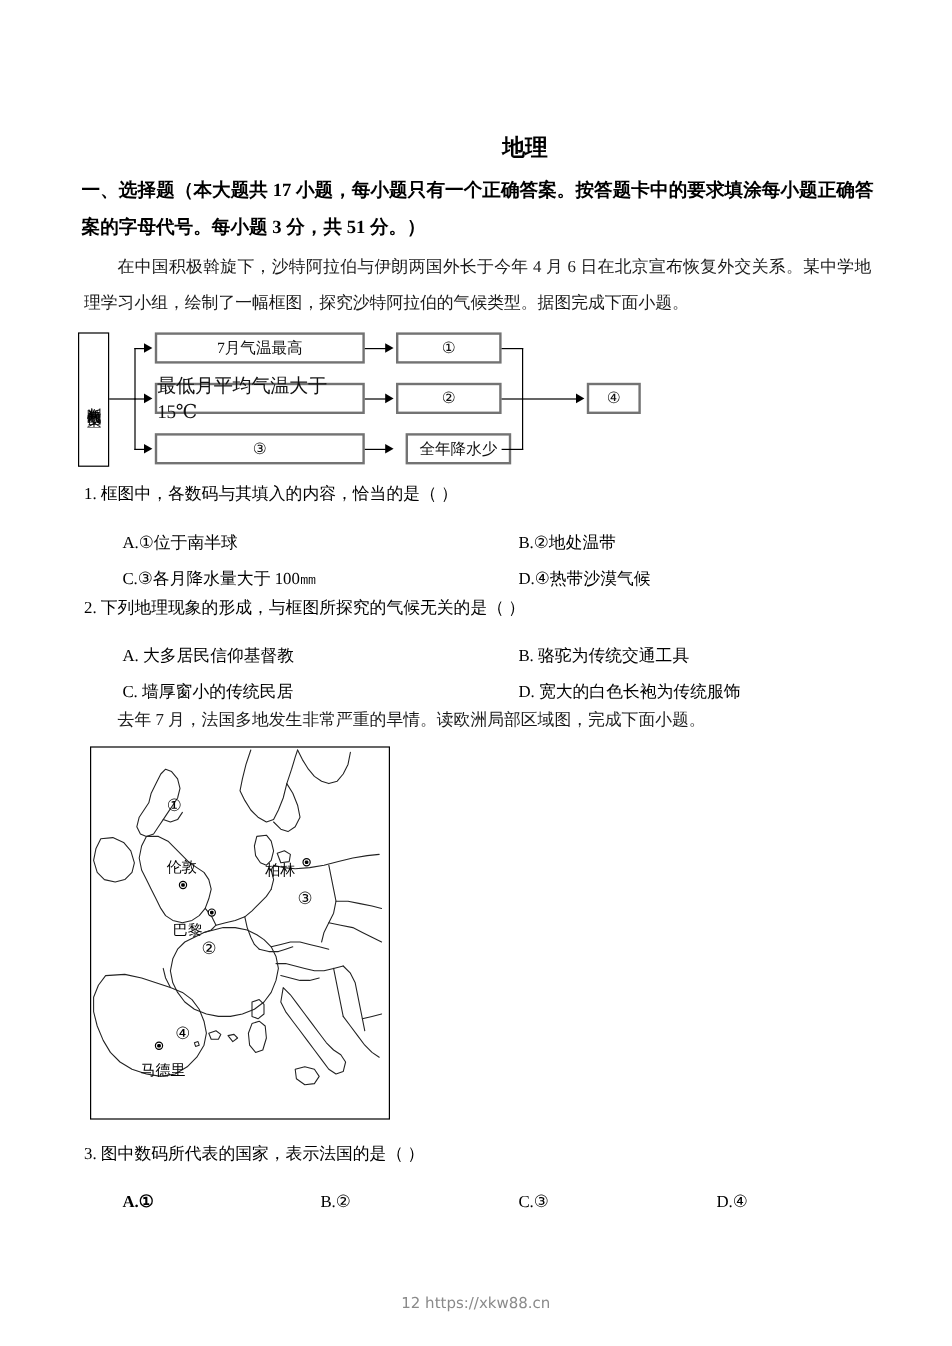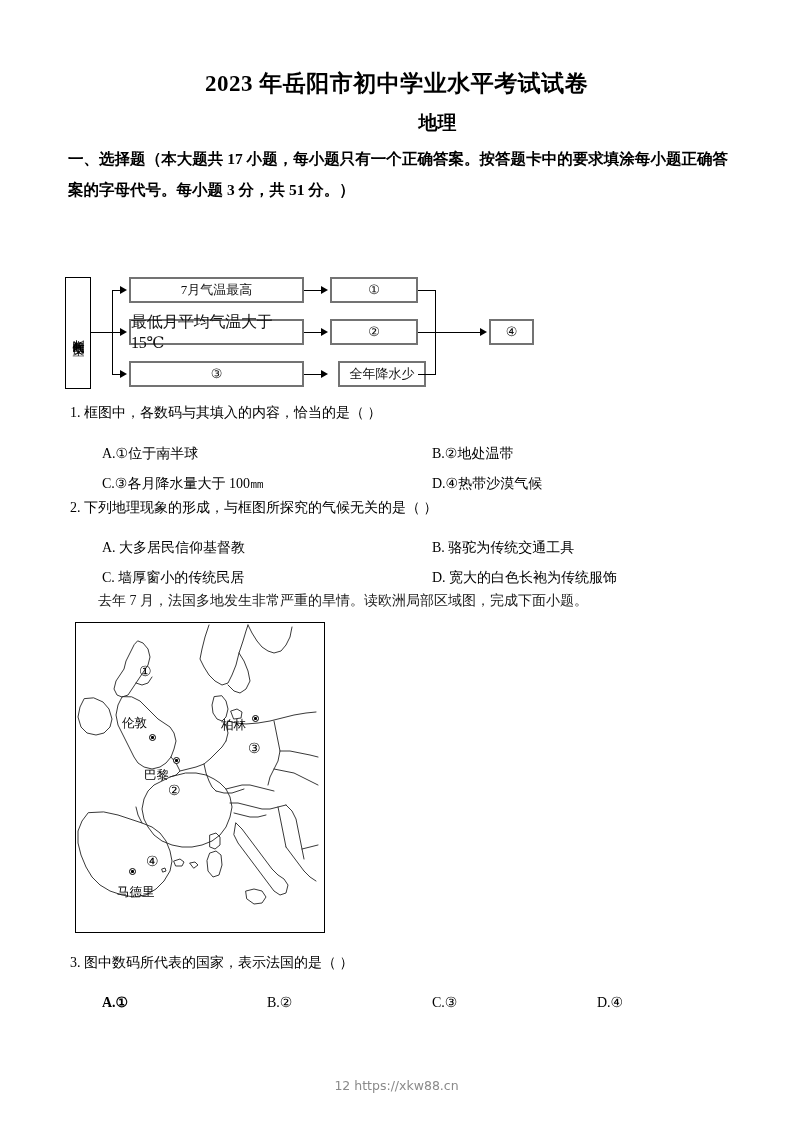--- a/index.html
+++ b/index.html
@@ -182,25 +182,25 @@
     font-size: 12.5px;
     color: #8a8a8a;
     font-family: "DejaVu Sans", sans-serif;
   }
 </style>
 </head>
 <body>
 
 <div class="page">
 
-  <div class="doc-title">2023 年岳阳市初中学业水平考试试卷</div>
   <div class="doc-subtitle">地理</div>
 
   <div class="section-head">一、选择题（本大题共 17 小题，每小题只有一个正确答案。按答题卡中的要求填涂每小题正确答案的字母代号。每小题 3 分，共 51 分。）</div>
 
+  <div class="passage" id="passage-1">在中国积极斡旋下，沙特阿拉伯与伊朗两国外长于今年 4 月 6 日在北京宣布恢复外交关系。某中学地理学习小组，绘制了一幅框图，探究沙特阿拉伯的气候类型。据图完成下面小题。</div>
 
   <div id="flowchart">
 
     <div class="fc-vert" style="left:3px; top:5px; width:26px; height:112px;">
       <span>判断气候类型</span>
     </div>
 
     <div class="fc-line fc-h" style="left:29px; top:60px; width:22px;"></div>
     <div class="fc-line fc-v" style="left:50px; top:18px; height:85px;"></div>
 
@@ -317,21 +317,21 @@
         <path d="M114 240 L119 239 L122 242 L118 245 Z"></path>
         <path d="M86 246 L89 245 L90 248 L87 249 Z"></path>
       </g>
     </svg>
 
     <span class="map-num" style="left:63px; top:40px;">①</span>
     <span class="map-num" style="left:92px; top:159px;">②</span>
     <span class="map-num" style="left:172px; top:117px;">③</span>
     <span class="map-num" style="left:70px; top:230px;">④</span>
 
-    <span class="map-label" style="left:46px; top:92px;">伦敦</span>
+    <span class="map-label" style="left:63px; top:92px;">伦敦</span>
     <span class="city-dot" style="left:73px; top:111px;"></span>
 
     <span class="map-label" style="left:145px; top:94px;">柏林</span>
     <span class="city-dot" style="left:176px; top:92px;"></span>
 
     <span class="map-label" style="left:68px; top:144px;">巴黎</span>
     <span class="city-dot" style="left:97px; top:134px;"></span>
 
     <span class="map-label" style="left:41px; top:261px;">马德里</span>
     <span class="city-dot" style="left:53px; top:245px;"></span>

